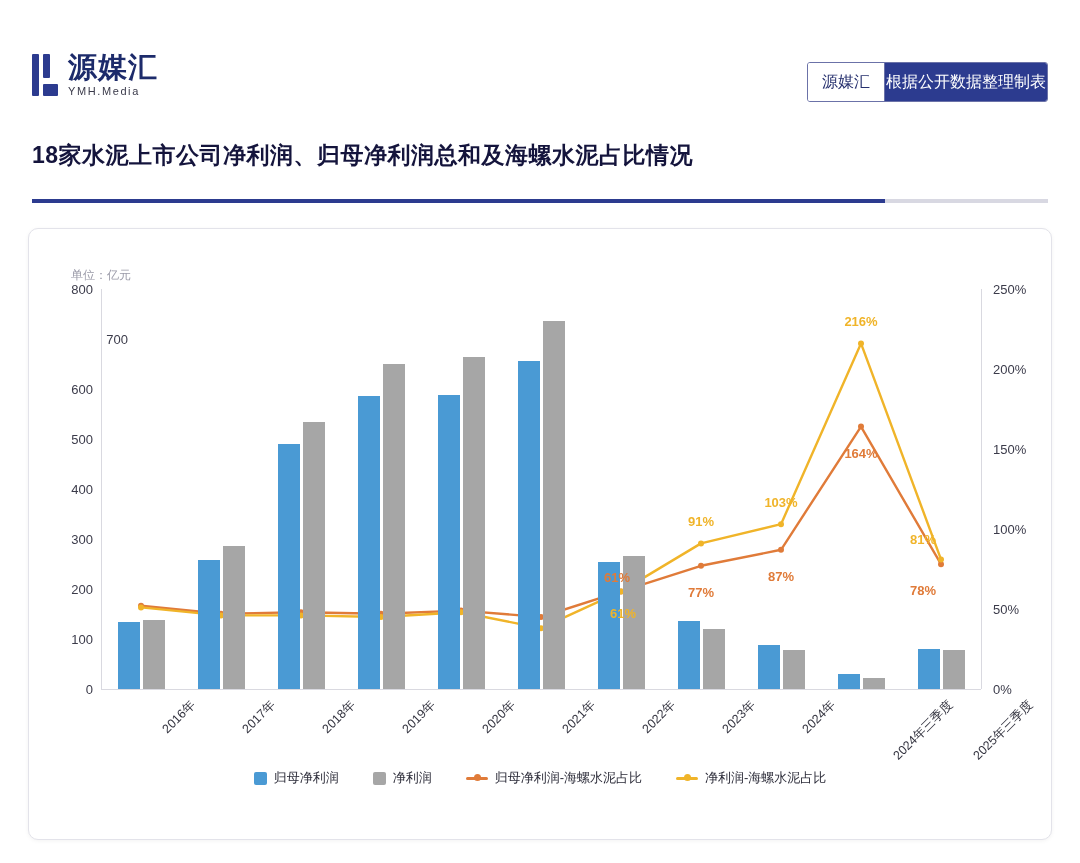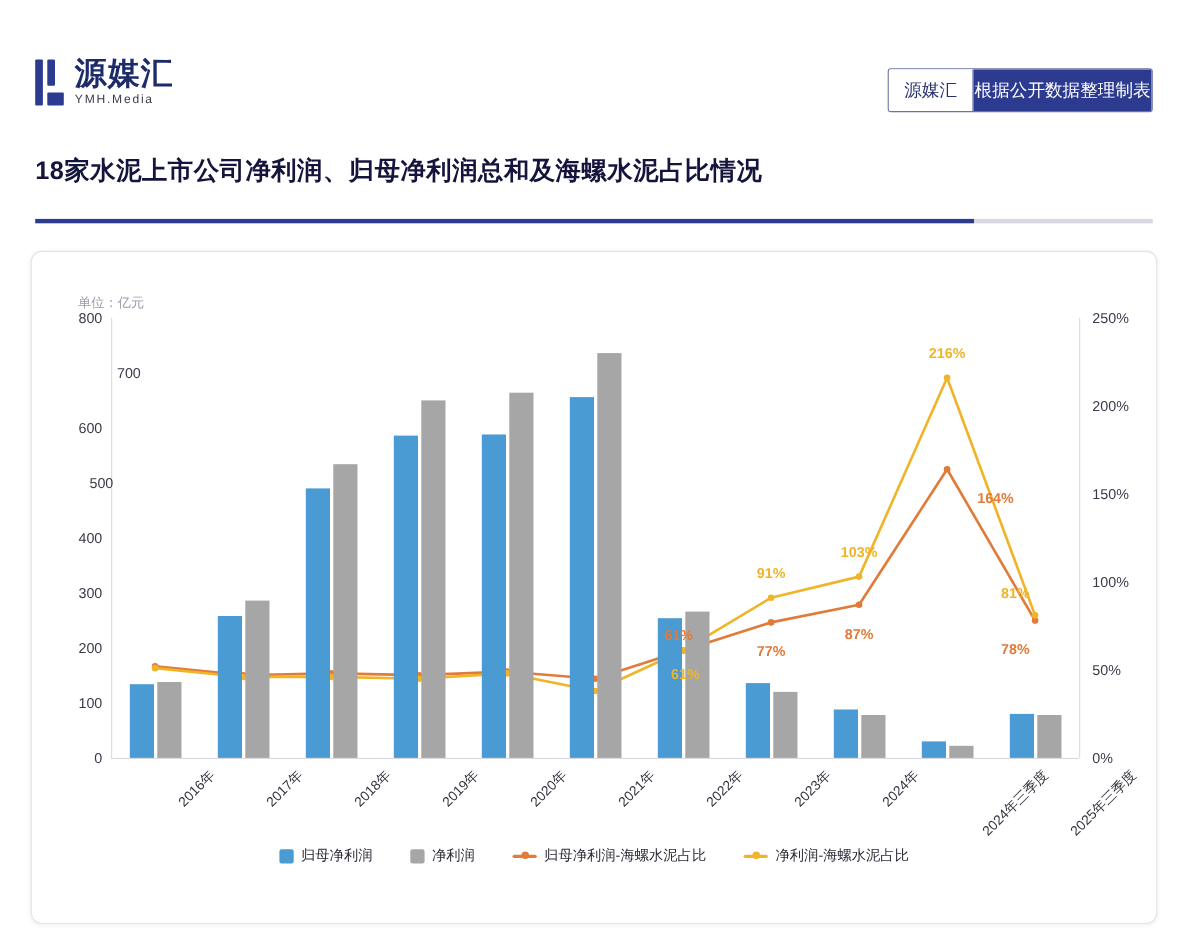--- a/index.html
+++ b/index.html
@@ -164,21 +164,21 @@
         <circle cx="840" cy="270.4" r="3" fill="#f0b429"></circle>
       </svg>
   <div class="axis-line" style="left: 0px; top: 0px; width: 1px; height: 400px;"></div>
       <div class="axis-line" style="left: 880px; top: 0px; width: 1px; height: 400px;"></div>
       <div class="axis-line" style="left: 0px; top: 400px; width: 880px; height: 1px;"></div>
       <div class="ytick" style="top: 400px; left: -8px; right: auto; transform: translate(-100%, -50%);">0</div>
       <div class="ytick" style="top: 350px; left: -8px; right: auto; transform: translate(-100%, -50%);">100</div>
       <div class="ytick" style="top: 300px; left: -8px; right: auto; transform: translate(-100%, -50%);">200</div>
       <div class="ytick" style="top: 250px; left: -8px; right: auto; transform: translate(-100%, -50%);">300</div>
       <div class="ytick" style="top: 200px; left: -8px; right: auto; transform: translate(-100%, -50%);">400</div>
-      <div class="ytick" style="top: 150px; left: -8px; right: auto; transform: translate(-100%, -50%); margin-left: 10px;">500</div>
+      <div class="ytick" style="top: 150px; left: -8px; right: auto; transform: translate(-100%, -50%);">500</div>
       <div class="ytick" style="top: 100px; left: -8px; right: auto; transform: translate(-100%, -50%);">600</div>
       <div class="ytick" style="top: 50px; left: -8px; right: auto; transform: translate(-100%, -50%); margin-left: 35px;">700</div>
       <div class="ytick" style="top: 0px; left: -8px; right: auto; transform: translate(-100%, -50%);">800</div>
       <div class="ytick-r" style="top: 400px; left: 892px;">0%</div>
       <div class="ytick-r" style="top: 320px; left: 892px;">50%</div>
       <div class="ytick-r" style="top: 240px; left: 892px;">100%</div>
       <div class="ytick-r" style="top: 160px; left: 892px;">150%</div>
       <div class="ytick-r" style="top: 80px; left: 892px;">200%</div>
       <div class="ytick-r" style="top: 0px; left: 892px;">250%</div>
       <div class="group" style="left: 0px; width: 80px;">
@@ -232,21 +232,21 @@
       </div>
       <div class="xlabel" style="left: 766px;">2024年三季度</div>
       <div class="group" style="left: 800px; width: 80px;">
         <div class="bar blue" style="height: 40.5px;"></div>
         <div class="bar grey" style="height: 39.5px;"></div>
       </div>
       <div class="xlabel" style="left: 846px;">2025年三季度</div>
       <div class="pt-label pt-orange" style="left: 516px; top: 288.4px;">61%</div>
       <div class="pt-label pt-orange" style="left: 600px; top: 302.8px;">77%</div>
       <div class="pt-label pt-orange" style="left: 680px; top: 286.8px;">87%</div>
-      <div class="pt-label pt-orange" style="left: 760px; top: 163.6px; margin-left: 44px;">164%</div>
+      <div class="pt-label pt-orange" style="left: 760px; top: 163.6px;">164%</div>
       <div class="pt-label pt-orange" style="left: 822px; top: 301.2px;">78%</div>
       <div class="pt-label pt-yellow" style="left: 522px; top: 324.4px;">61%</div>
       <div class="pt-label pt-yellow" style="left: 600px; top: 232.4px;">91%</div>
       <div class="pt-label pt-yellow" style="left: 680px; top: 213.2px;">103%</div>
       <div class="pt-label pt-yellow" style="left: 760px; top: 32.4px;">216%</div>
       <div class="pt-label pt-yellow" style="left: 822px; top: 250.4px;">81%</div>
     </div>
 
   <div class="legend" id="legend">
       <div class="legend-item">

